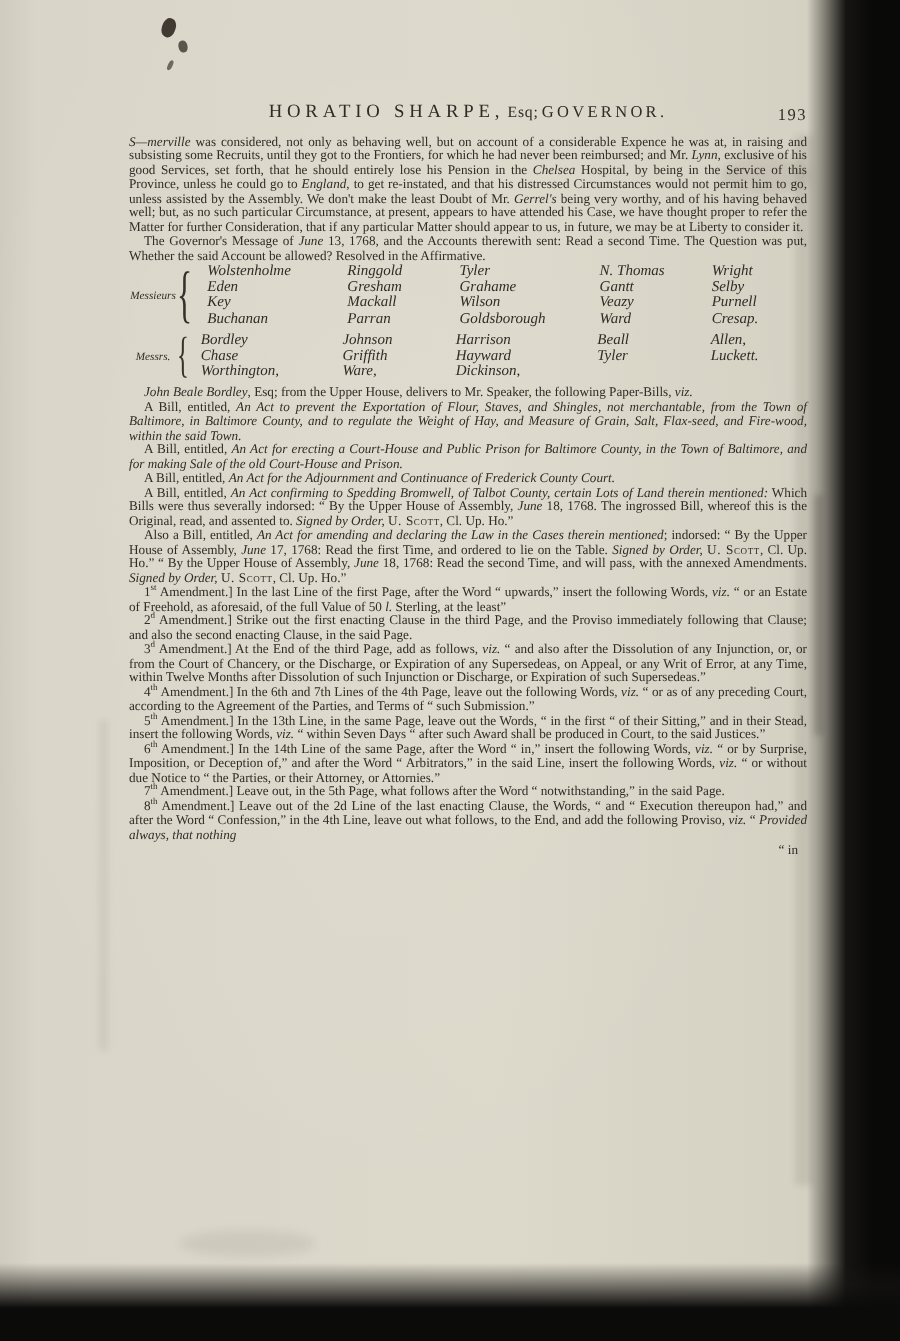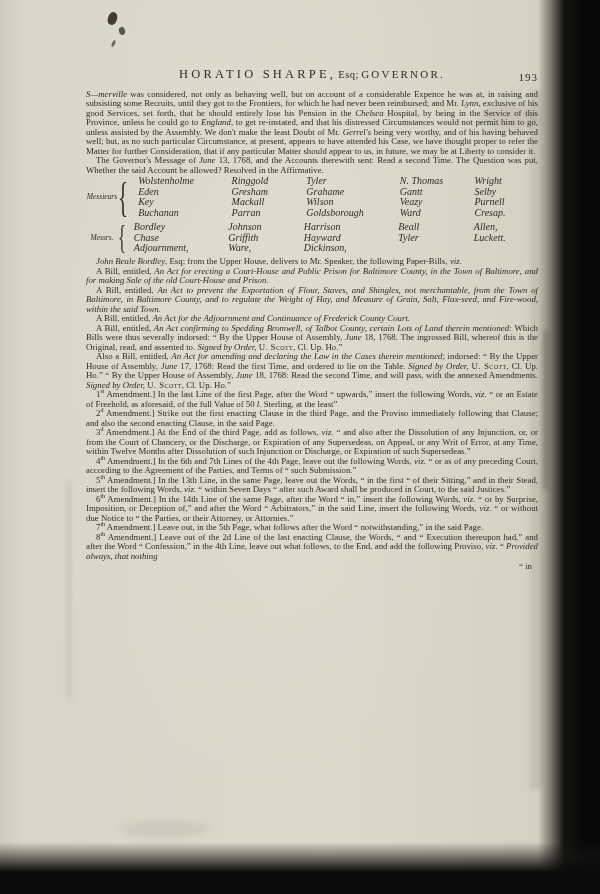--- a/index.html
+++ b/index.html
@@ -111,31 +111,31 @@
             <div class="vote-name">Bordley</div>
             <div class="vote-name">Johnson</div>
             <div class="vote-name">Harrison</div>
             <div class="vote-name">Beall</div>
             <div class="vote-name">Allen,</div>
             <div class="vote-name">Chase</div>
             <div class="vote-name">Griffith</div>
             <div class="vote-name">Hayward</div>
             <div class="vote-name">Tyler</div>
             <div class="vote-name">Luckett.</div>
-            <div class="vote-name">Adjournment,</div>
+            <div class="vote-name">Worthington,</div>
             <div class="vote-name">Ware,</div>
             <div class="vote-name">Dickinson,</div>
             <div class="vote-name"></div>
             <div class="vote-name"></div>
           </div>
       </div>
 
       <p class="bp ind"><i>John Beale Bordley</i><span>, Esq; from the Upper House, delivers to Mr. Speaker, the following Paper-Bills, </span><i>viz.</i></p>
+      <p class="bp ind"><span>A Bill, entitled, </span><i>An Act to prevent the Exportation of Flour, Staves, and Shingles, not merchantable, from the Town of Baltimore, in Baltimore County, and to regulate the Weight of Hay, and Measure of Grain, Salt, Flax-seed, and Fire-wood, within the said Town.</i></p>
       <p class="bp ind"><span>A Bill, entitled, </span><i>An Act for erecting a Court-House and Public Prison for Baltimore County, in the Town of Baltimore, and for making Sale of the old Court-House and Prison.</i></p>
-      <p class="bp ind"><span>A Bill, entitled, </span><i>An Act to prevent the Exportation of Flour, Staves, and Shingles, not merchantable, from the Town of Baltimore, in Baltimore County, and to regulate the Weight of Hay, and Measure of Grain, Salt, Flax-seed, and Fire-wood, within the said Town.</i></p>
       <p class="bp ind"><span>A Bill, entitled, </span><i>An Act for the Adjournment and Continuance of Frederick County Court.</i></p>
       <p class="bp ind"><span>A Bill, entitled, </span><i>An Act confirming to Spedding Bromwell, of Talbot County, certain Lots of Land therein mentioned:</i><span>  Which Bills were thus severally indorsed: “ By the Upper House of Assembly, </span><i>June</i><span> 18, 1768.  The ingrossed Bill, whereof this is the Original, read, and assented to.  </span><i>Signed by Order,</i><span>  </span><span class="sc">U. Scott</span><span>, Cl. Up. Ho.”</span></p>
       <p class="bp ind"><span>Also a Bill, entitled, </span><i>An Act for amending and declaring the Law in the Cases therein mentioned</i><span>; indorsed: “ By the Upper House of Assembly, </span><i>June</i><span> 17, 1768: Read the first Time, and ordered to lie on the Table.  </span><i>Signed by Order,</i><span>  </span><span class="sc">U. Scott</span><span>, Cl. Up. Ho.”  “ By the Upper House of Assembly, </span><i>June</i><span> 18, 1768: Read the second Time, and will pass, with the annexed Amendments.  </span><i>Signed by Order,</i><span>  </span><span class="sc">U. Scott</span><span>, Cl. Up. Ho.”</span></p>
       <p class="bp ind"><span>1</span><sup>st</sup><span> Amendment.]  In the last Line of the first Page, after the Word “ upwards,” insert the following Words, </span><i>viz.</i><span> “ or an Estate of Freehold, as aforesaid, of the full Value of 50 </span><i>l.</i><span> Sterling, at the least”</span></p>
       <p class="bp ind"><span>2</span><sup>d</sup><span> Amendment.]  Strike out the first enacting Clause in the third Page, and the Proviso immediately following that Clause; and also the second enacting Clause, in the said Page.</span></p>
       <p class="bp ind"><span>3</span><sup>d</sup><span> Amendment.]  At the End of the third Page, add as follows, </span><i>viz.</i><span> “ and also after the Dissolution of any Injunction, or, or from the Court of Chancery, or the Discharge, or Expiration of any Supersedeas, on Appeal, or any Writ of Error, at any Time, within Twelve Months after Dissolution of such Injunction or Discharge, or Expiration of such Supersedeas.”</span></p>
       <p class="bp ind"><span>4</span><sup>th</sup><span> Amendment.]  In the 6th and 7th Lines of the 4th Page, leave out the following Words, </span><i>viz.</i><span> “ or as of any preceding Court, according to the Agreement of the Parties, and Terms of “ such Submission.”</span></p>
       <p class="bp ind"><span>5</span><sup>th</sup><span> Amendment.]  In the 13th Line, in the same Page, leave out the Words, “ in the first “ of their Sitting,” and in their Stead, insert the following Words, </span><i>viz.</i><span> “ within Seven Days “ after such Award shall be produced in Court, to the said Justices.”</span></p>
       <p class="bp ind"><span>6</span><sup>th</sup><span> Amendment.]  In the 14th Line of the same Page, after the Word “ in,” insert the following Words, </span><i>viz.</i><span> “ or by Surprise, Imposition, or Deception of,” and after the Word “ Arbitrators,” in the said Line, insert the following Words, </span><i>viz.</i><span> “ or without due Notice to “ the Parties, or their Attorney, or Attornies.”</span></p>
       <p class="bp ind"><span>7</span><sup>th</sup><span> Amendment.]  Leave out, in the 5th Page, what follows after the Word “ notwithstanding,” in the said Page.</span></p>

